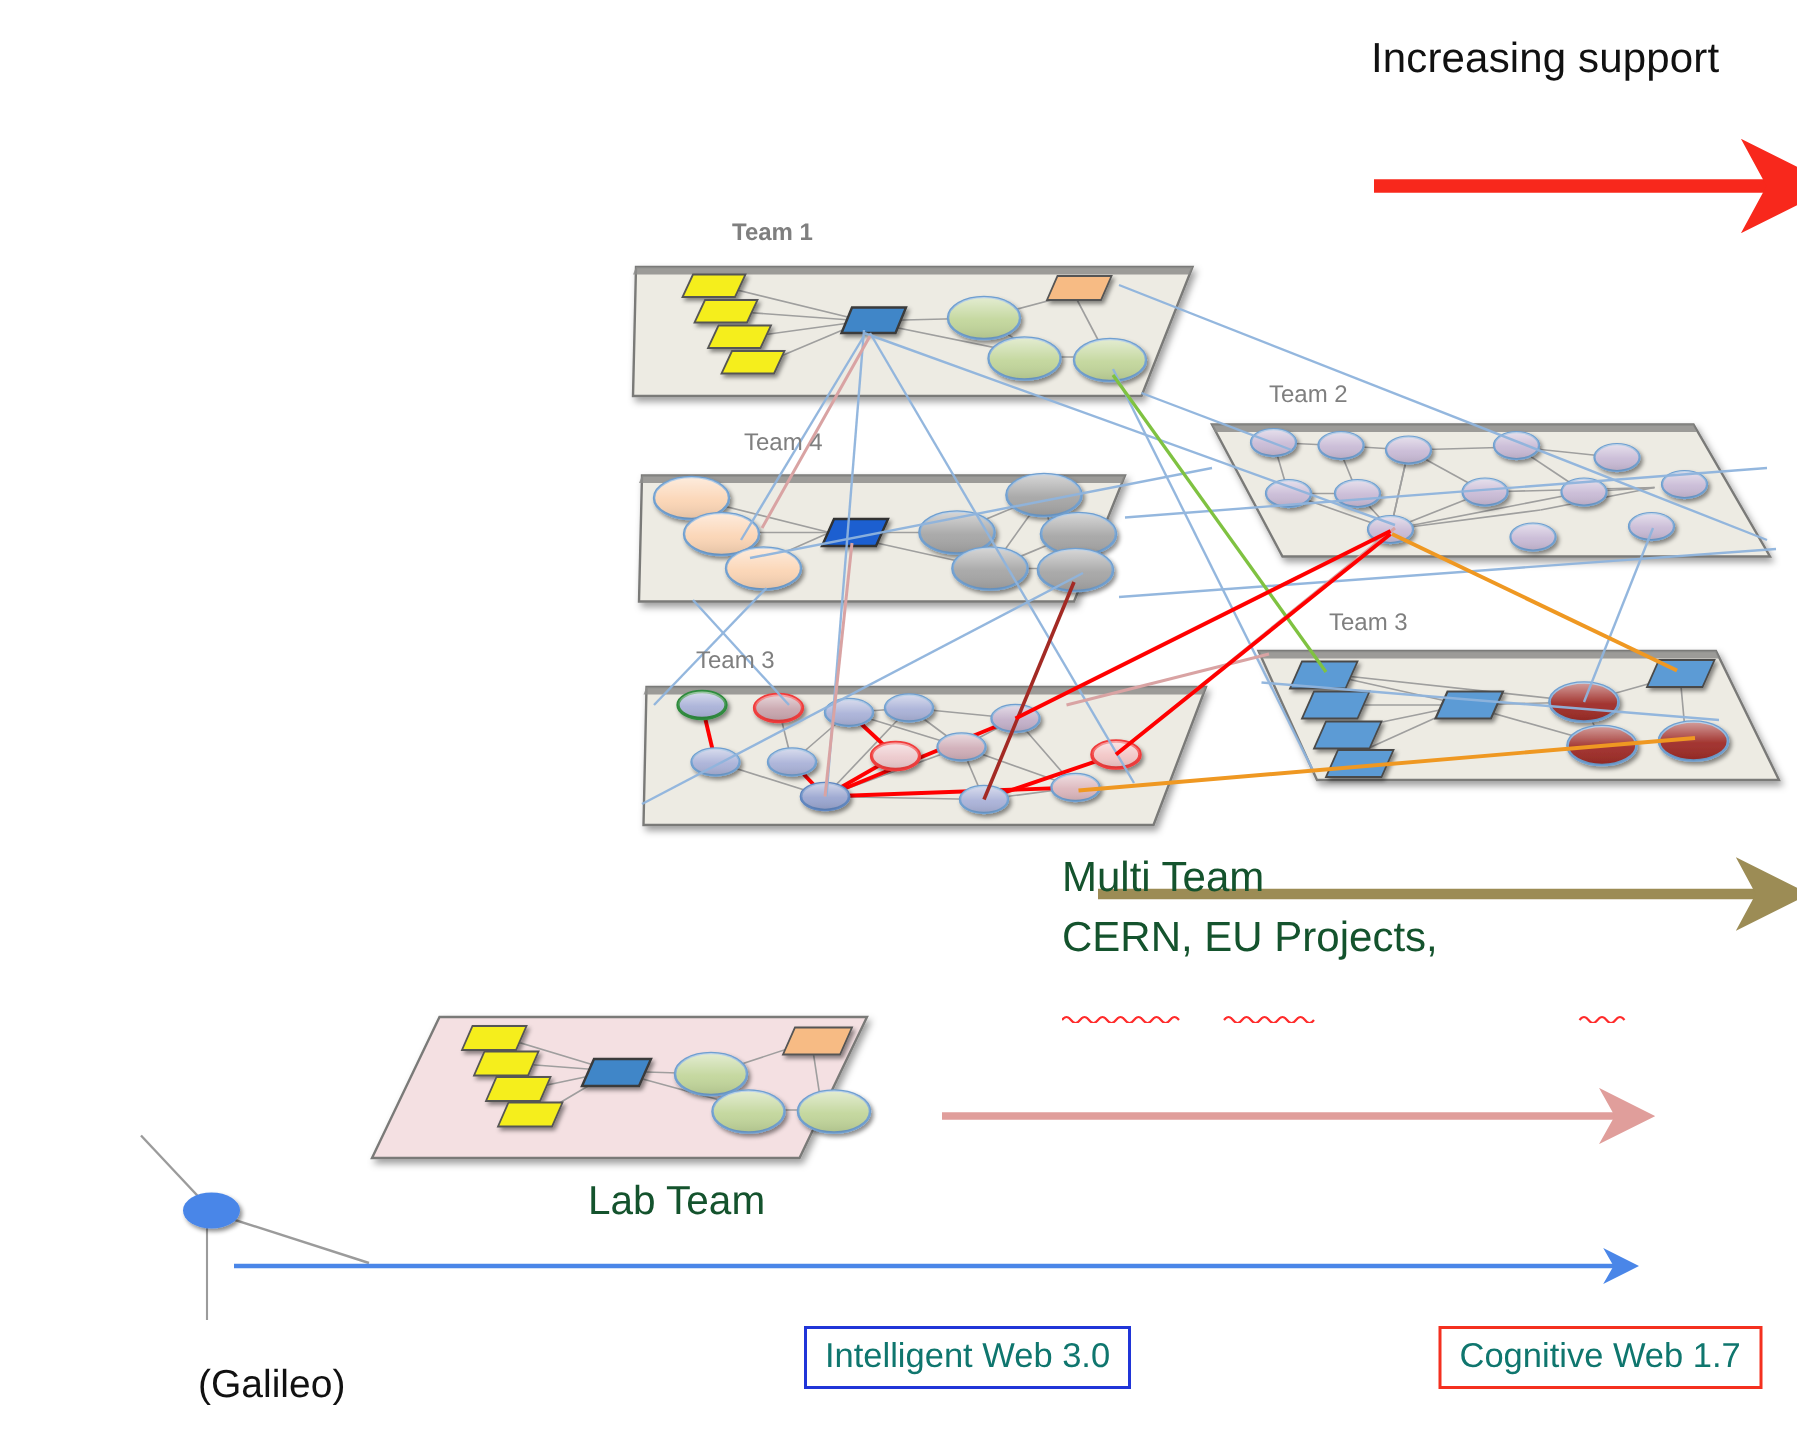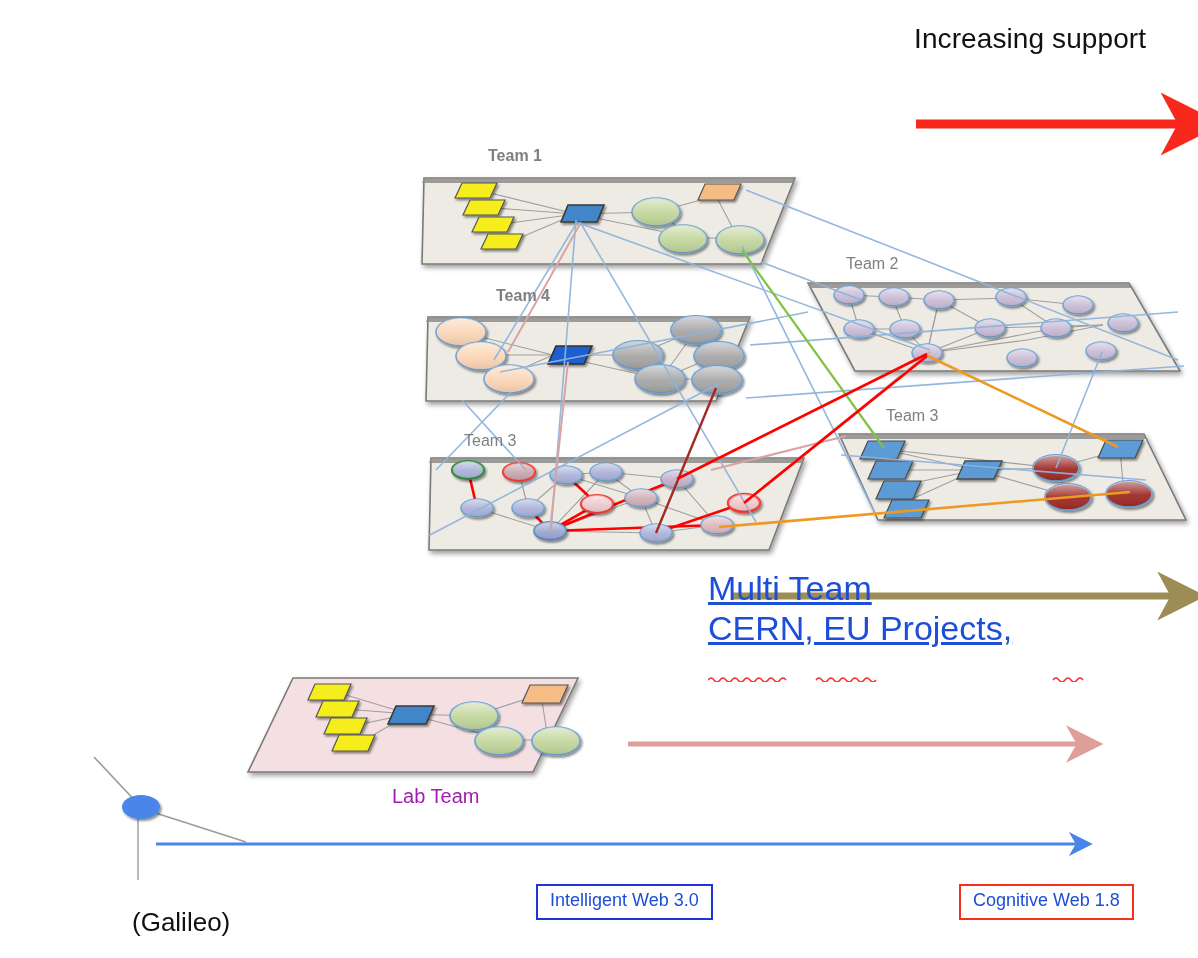--- a/index.html
+++ b/index.html
@@ -13,25 +13,25 @@
   svg#scene{position:absolute;left:0;top:0;width:1198px;height:958px;}
 
   .txt{position:absolute;white-space:pre;line-height:1.18;}
 
   .hdr-red{
     font-size:28px;color:#111;letter-spacing:0.1px;
   }
   .team-label{
     font-size:16px;color:#7f7f7f;
   }
-  .lab-team-label{font-size:20px;color:#a21caf;}
+  .lab-team-label{font-size:27px;color:#14532d;}
   .single-label{font-size:26px;color:#111;}
-  .multi-label{font-size:34px;color:#1d4ed8;text-decoration:underline;}
+  .multi-label{font-size:28px;color:#14532d;}
   .boxlabel{
-    position:absolute;font-size:18px;color:#1d4ed8;
+    position:absolute;font-size:23px;color:#0f766e;
     padding:4px 12px 7px 12px;background:#fff;
   }
   .box-blue{border:2px solid #2035d8;}
   .box-red{border:2px solid #f4301f;}
 
   .squig{position:absolute;height:6px;}
 </style>
 </head>
 <body>
 
@@ -490,21 +490,21 @@
     <path d="M572,744 L1022,744" stroke="#e09e9b" stroke-width="5" fill="none" marker-end="url(#arrPink)"></path>
   </g>
   <g>
     <path d="M100,844 L1020,844" stroke="#4a86e8" stroke-width="3" fill="none" marker-end="url(#arrBlue)"></path>
   </g>
 </svg>
 
 <div class="txt hdr-red" style="left:858px;top:22px;">Increasing support</div>
 
 <div class="txt team-label" style="left:432px;top:147px;font-weight:bold;">Team 1</div>
-<div class="txt team-label" style="left:440px;top:287px;font-weight:bold;">Team 4</div>
+<div class="txt team-label" style="left:440px;top:287px;">Team 4</div>
 <div class="txt team-label" style="left:790px;top:255px;">Team 2</div>
 <div class="txt team-label" style="left:830px;top:407px;">Team 3</div>
 <div class="txt team-label" style="left:408px;top:432px;">Team 3</div>
 
 <div class="txt multi-label" style="left:652px;top:568px;">Multi Team</div>
 <div class="txt multi-label" style="left:652px;top:608px;">CERN, EU Projects,</div>
 
 <svg class="squig" style="left:652px;top:676px;width:400px;" viewBox="0 0 400 6">
   <path d="M0,4 q3,-4 6,0 t6,0 t6,0 t6,0 t6,0 t6,0 t6,0 t6,0 t6,0 t6,0 t6,0 t6,0 t6,0" stroke="#ff2a2a" stroke-width="1.4" fill="none"></path>
   <path d="M108,4 q3,-4 6,0 t6,0 t6,0 t6,0 t6,0 t6,0 t6,0 t6,0 t6,0 t6,0" stroke="#ff2a2a" stroke-width="1.4" fill="none"></path>
@@ -512,16 +512,16 @@
 </svg>
 
 <div class="txt lab-team-label" style="left:336px;top:785px;">Lab Team</div>
 
 <div class="txt single-label" style="left:76px;top:907px;">(Galileo)</div>
 
 <div class="boxlabel box-blue" style="left:480px;top:884px;">
   <span>Intelligent Web 3.0</span>
 </div>
 <div class="boxlabel box-red" style="left:903px;top:884px;">
-  <span>Cognitive Web 1.8</span>
+  <span>Cognitive Web 1.7</span>
 </div>
 
 </div>
 
 </body></html>

